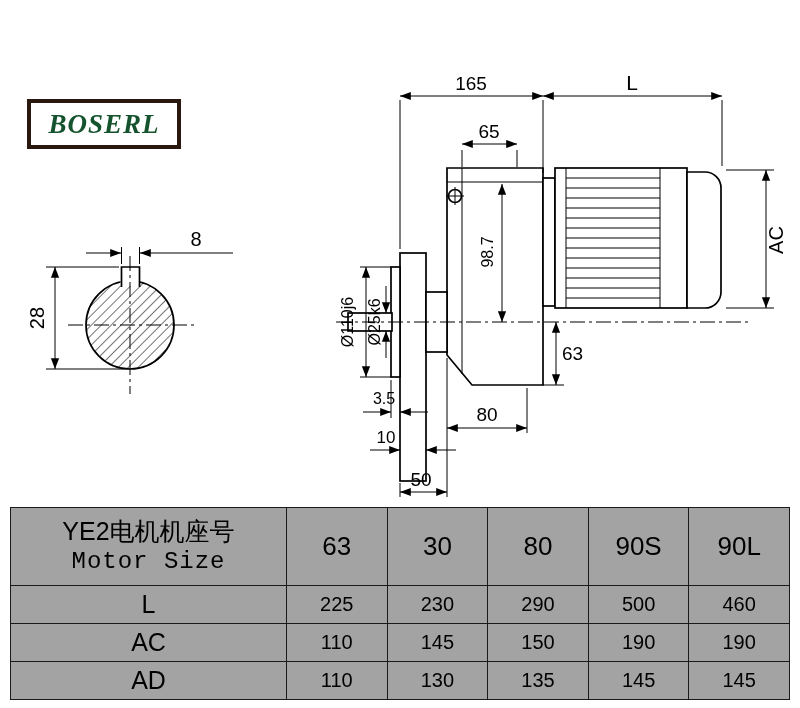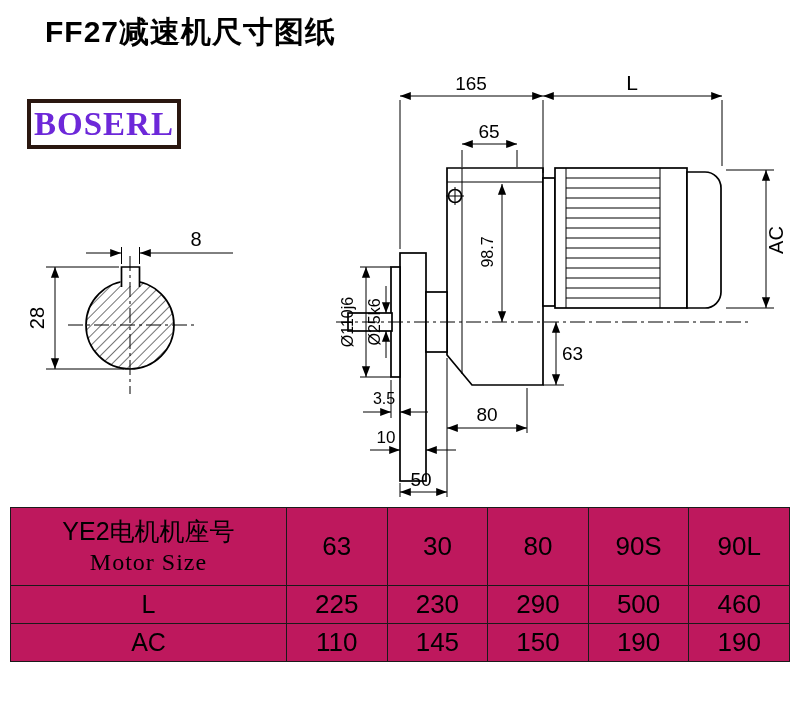--- a/index.html
+++ b/index.html
@@ -1,38 +1,38 @@
 <!DOCTYPE html>
 <html><head>
 <meta charset="utf-8">
 <style>
   html,body{margin:0;padding:0;background:#fff;}
   .page{position:relative;width:800px;height:708px;background:#fff;font-family:"Liberation Sans",sans-serif;overflow:hidden;color:#000;}
   .title{position:absolute;left:45px;top:12px;font-size:30px;font-weight:bold;letter-spacing:1px;}
   .logo{position:absolute;left:27px;top:99px;width:146px;height:42px;border:4px solid #2a1710;display:flex;align-items:center;justify-content:center;background:#fff;}
-  .logo-text{font-family:"Liberation Serif",serif;font-size:33px;font-weight:bold;color:#6d28d9;letter-spacing:1px;}
+  .logo-text{font-family:"Liberation Serif",serif;font-size:27px;font-weight:bold;color:#14532d;letter-spacing:1px;font-style:italic;}
   .drawing{position:absolute;left:0;top:0;}
   
   .ol{fill:#fff;stroke:#000;stroke-width:1.7;}
   .oln{fill:none;stroke:#000;stroke-width:1.7;}
   .thin{stroke:#000;stroke-width:1;fill:none;}
   .cl{stroke:#000;stroke-width:1;fill:none;stroke-dasharray:15 4 3 4;}
   .hatched{fill:url(#hatch);stroke:#000;stroke-width:1.7;}
   .dim-t{font-family:"Liberation Sans",sans-serif;font-size:19px;fill:#000;}
   .dim-s{font-family:"Liberation Sans",sans-serif;font-size:16px;fill:#000;}
   
-  .dim-table{position:absolute;left:10px;top:507px;width:780px;border-collapse:collapse;table-layout:fixed;background:#be185d;}
+  .dim-table{position:absolute;left:10px;top:507px;width:780px;border-collapse:collapse;table-layout:fixed;background:#a3a3a3;}
   .dim-table th,.dim-table td{border:1.5px solid #1a1a1a;text-align:center;vertical-align:middle;font-weight:normal;padding:0;}
   .col-label{width:275px;}
   .hdr-row{height:78px;}
   .data-row{height:38px;}
   .hdr-cn{font-size:25px;line-height:1.25;}
-  .hdr-en{font-family:Liberation Serif, serif;font-size:24px;letter-spacing:1px;line-height:1.2;}
+  .hdr-en{font-family:Liberation Mono, monospace;font-size:24px;letter-spacing:1px;line-height:1.2;}
   .size-cell{font-size:26px;}
-  .num-cell{font-size:26px;}
+  .num-cell{font-size:20px;}
   .label-cell{font-size:25px;}
 </style>
 </head>
 <body>
 
 <div class="page">
 
   <svg class="drawing" width="800" height="505" viewBox="0 0 800 505" xmlns="http://www.w3.org/2000/svg">
     <defs>
       <pattern id="hatch" width="7" height="7" patternUnits="userSpaceOnUse" patternTransform="rotate(45)">
@@ -167,21 +167,20 @@
           <line class="thin" x1="400" y1="483" x2="400" y2="497"></line>
           <line class="thin" x1="447" y1="358" x2="447" y2="497"></line>
           <line class="thin" x1="400" y1="492" x2="447" y2="492" marker-start="url(#arr)" marker-end="url(#arr)"></line>
           <text class="dim-t" x="421" y="486" text-anchor="middle">50</text>
         </g>
         <line class="cl" x1="336" y1="322" x2="748" y2="322"></line>
       </g>
     </g>
   </svg>
 
-  <div class="title">FF27减速机尺寸图纸</div>
 
   <div class="logo">
     <span class="logo-text">BOSERL</span>
   </div>
 
   <table class="dim-table">
     <tbody>
       <tr class="hdr-row">
         <th class="col-label">
           <div class="hdr-cn">YE2电机机座号</div>
@@ -202,16 +201,24 @@
         <td class="num-cell">460</td>
       </tr>
       <tr class="data-row">
         <td class="label-cell">AC</td>
         <td class="num-cell">110</td>
         <td class="num-cell">145</td>
         <td class="num-cell">150</td>
         <td class="num-cell">190</td>
         <td class="num-cell">190</td>
       </tr>
+      <tr class="data-row">
+        <td class="label-cell">AD</td>
+        <td class="num-cell">110</td>
+        <td class="num-cell">130</td>
+        <td class="num-cell">135</td>
+        <td class="num-cell">145</td>
+        <td class="num-cell">145</td>
+      </tr>
     </tbody>
   </table>
 
 </div>
 
 </body></html>

